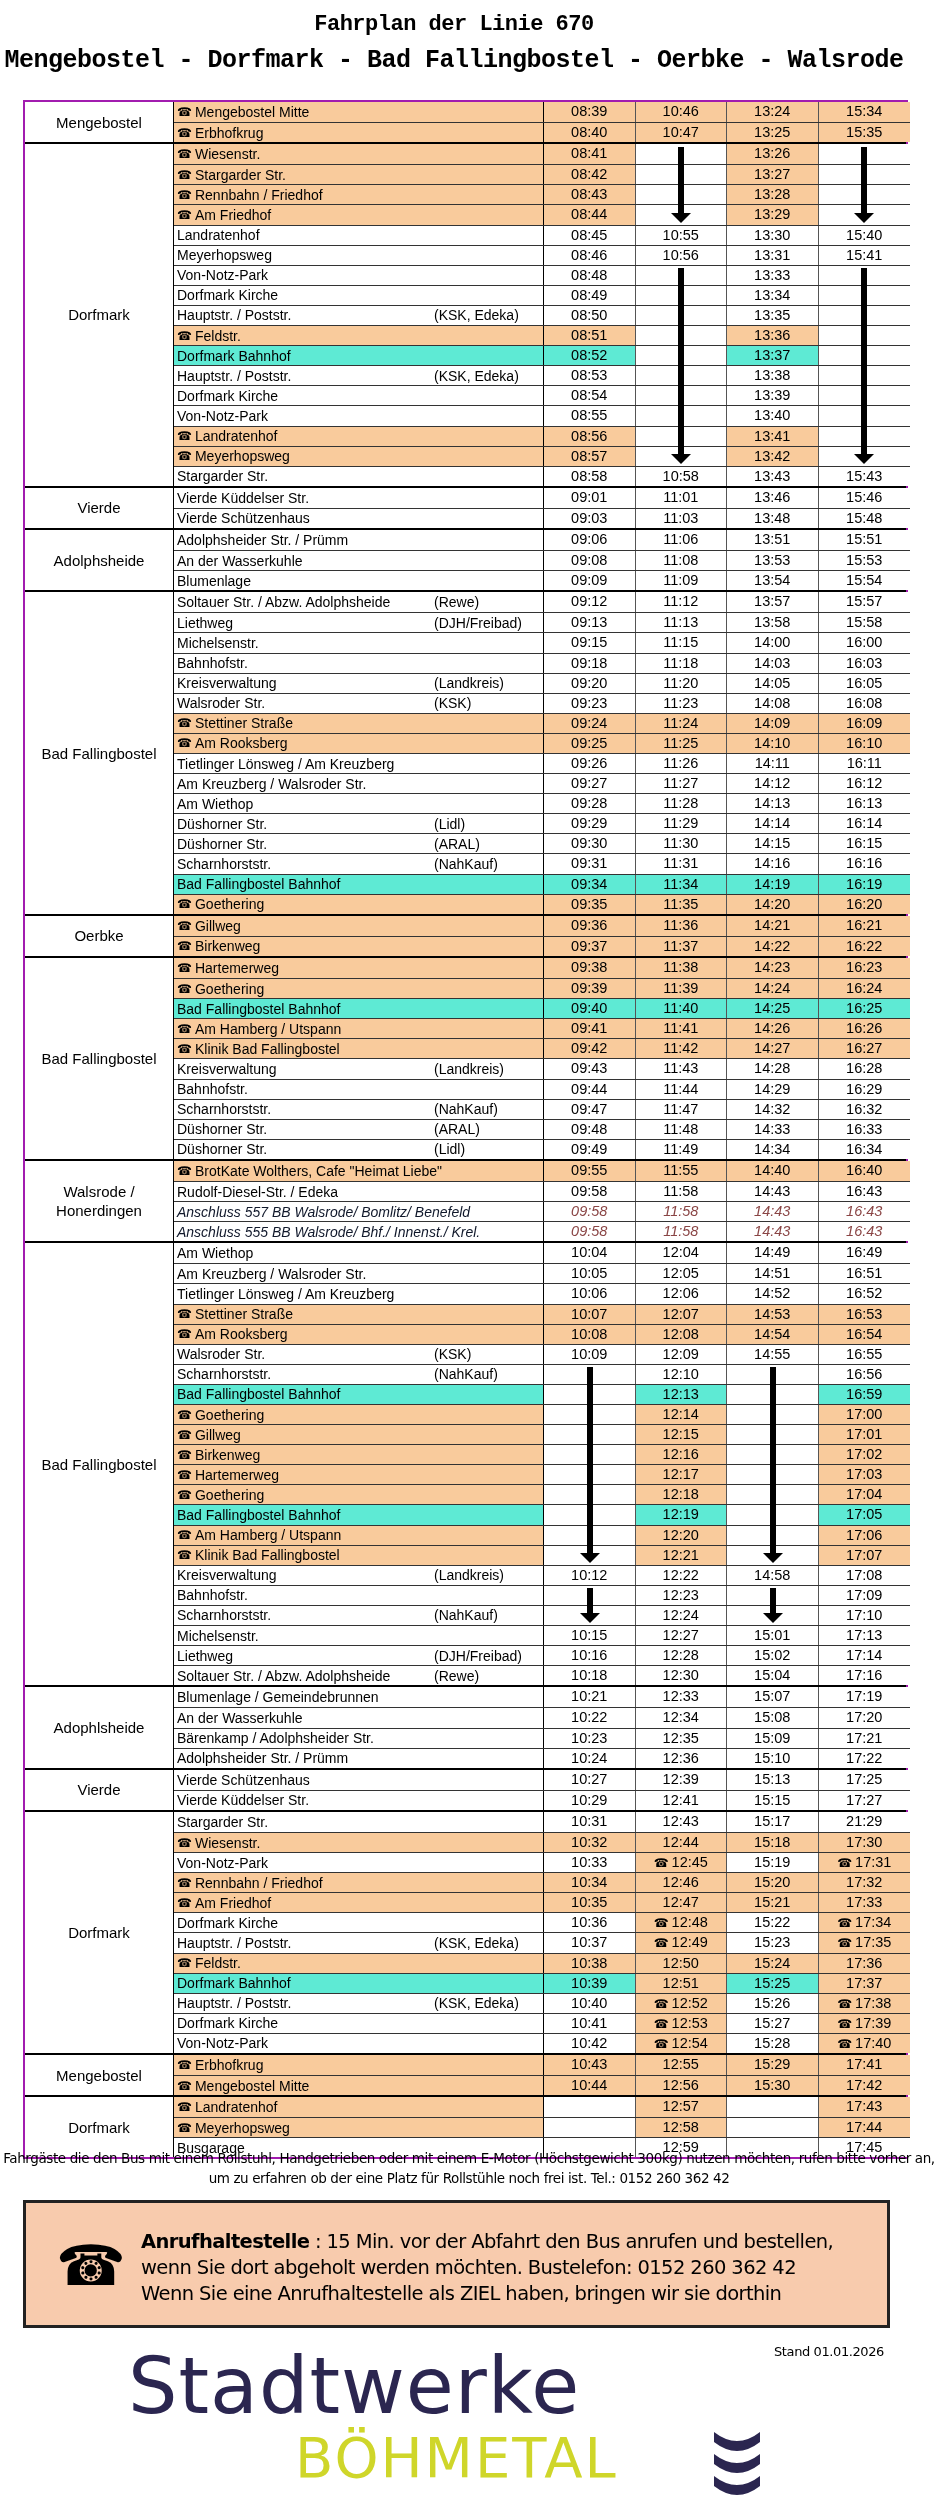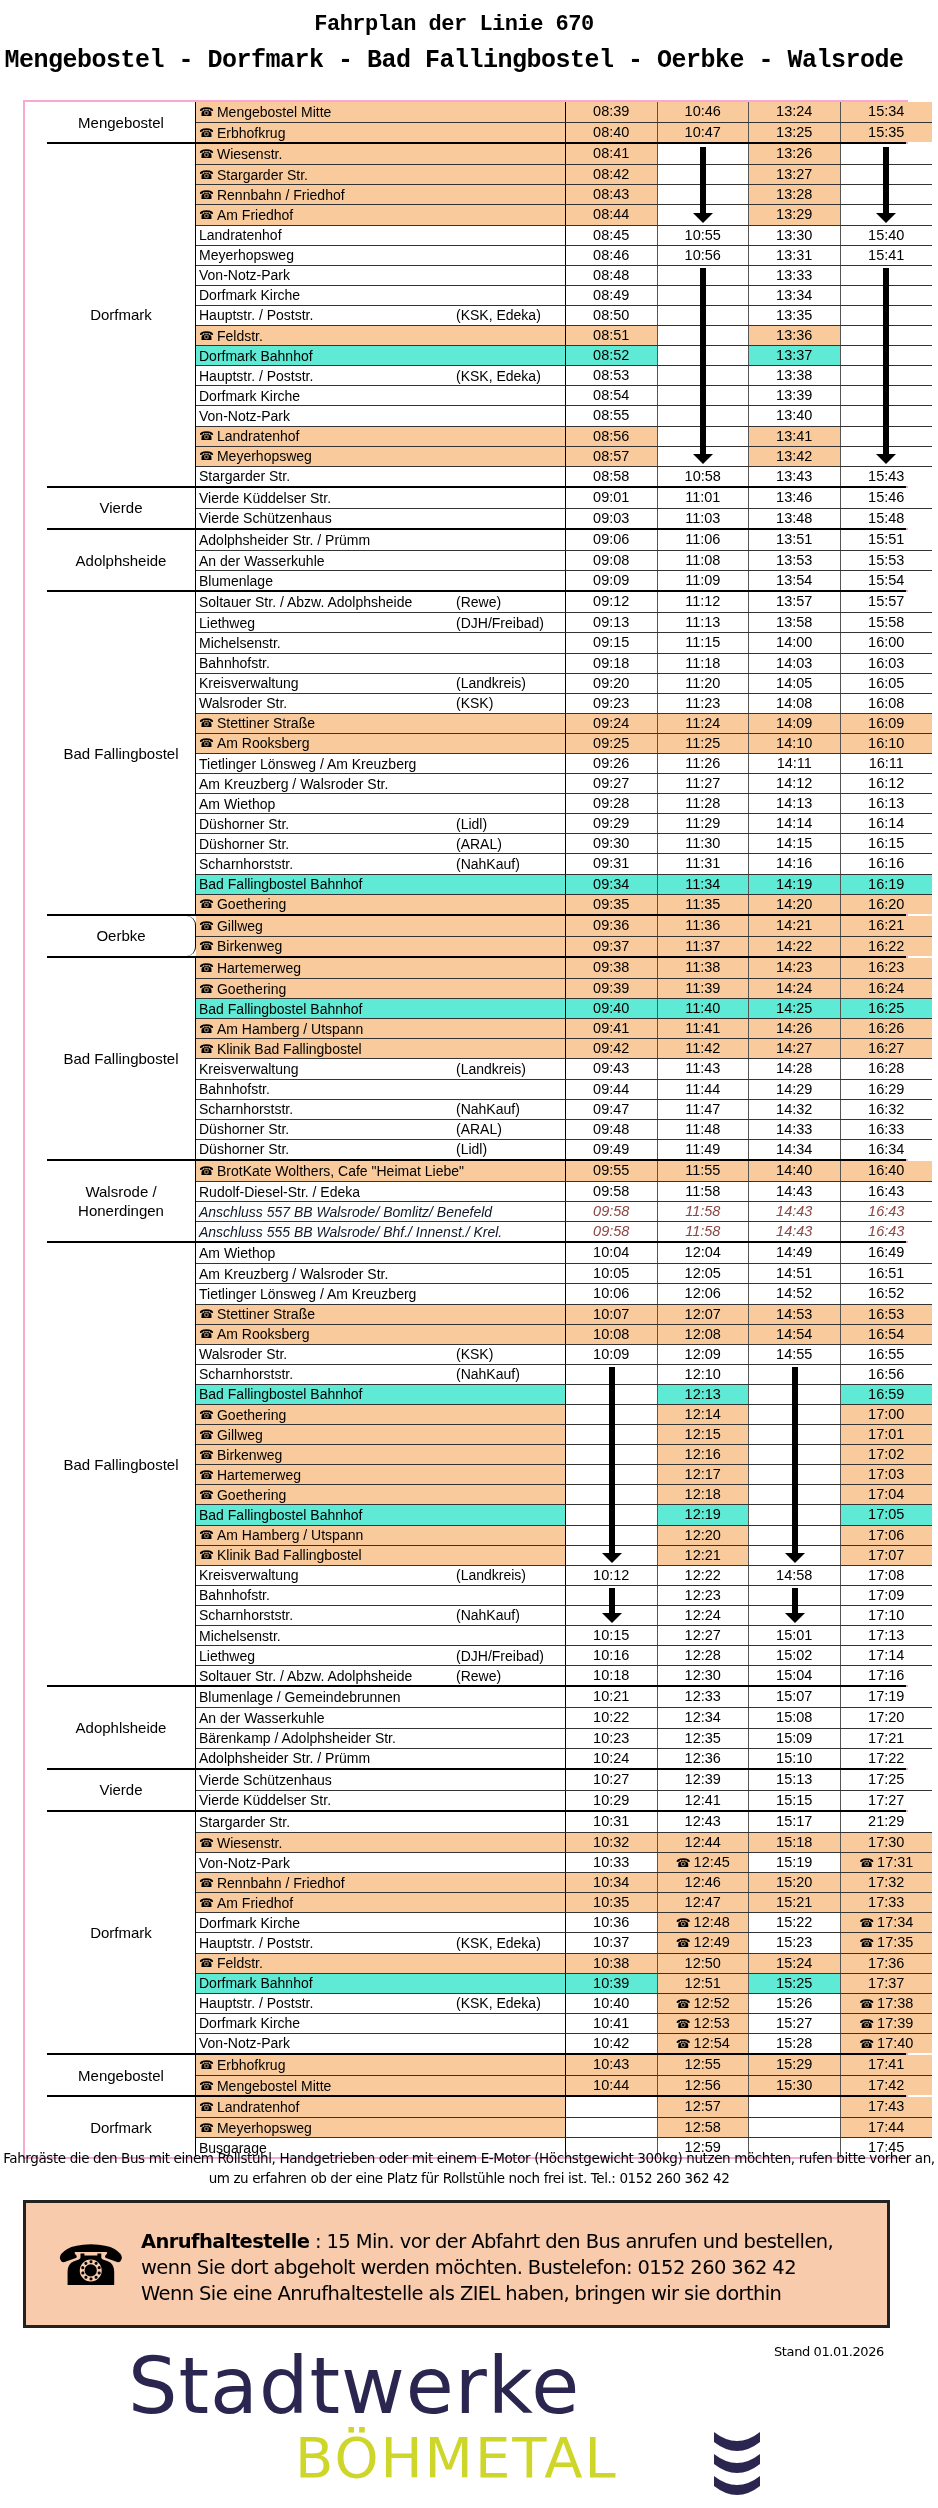--- a/index.html
+++ b/index.html
@@ -1,20 +1,20 @@
 <!DOCTYPE html>
 <html><head>
 <meta charset="utf-8">
 <style>
   html,body{margin:0;padding:0;background:#fff;}
   body{width:938px;height:2508px;position:relative;overflow:hidden;font-family:"Liberation Sans",sans-serif;color:#000;}
   .title{position:absolute;left:0;width:908px;text-align:center;font-family:Liberation Mono, monospace;font-weight:bold;letter-spacing:-0.5px;}
   .t1{top:12px;font-size:22px;}
   .t2{top:46px;font-size:25px;}
-  #tbl{position:absolute;left:23px;top:100px;width:885px;border:2px solid #f9a8d4;box-sizing:border-box;padding-left:22px;}
+  #tbl{position:absolute;left:23px;top:100px;width:885px;border:2px solid #a21caf;box-sizing:border-box;}
   .group{display:flex;border-top:2px solid #000;}
   .group:first-child{border-top:none;}
   .gname{width:148px;flex:none;border-right:1px solid #000;display:flex;align-items:center;justify-content:center;text-align:center;font-size:15px;line-height:19px;background:#fff;}
   .grows{flex:1;position:relative;}
   .row{display:flex;height:20.1px;border-top:1px solid #333;box-sizing:border-box;}
   .row:first-child{border-top:none;}
   .stop{width:370px;flex:none;display:flex;align-items:center;padding-left:3px;box-sizing:border-box;font-size:14px;border-right:1px solid #000;white-space:nowrap;position:relative;}
   .stop .note{position:absolute;left:260px;}
   .cell{width:91.5px;flex:none;text-align:center;font-size:14.5px;line-height:19px;border-right:1px solid #555;box-sizing:border-box;}
   .cell:last-child{border-right:none;}
@@ -447,21 +447,21 @@
             <span>Goethering</span>
           </div>
           <div class="cell o"><span>09:35</span></div>
           <div class="cell o"><span>11:35</span></div>
           <div class="cell o"><span>14:20</span></div>
           <div class="cell o"><span>16:20</span></div>
         </div>
       </div>
     </div>
     <div class="group">
-      <div class="gname" style="white-space: pre-line; border-radius: 9px;">Oerbke</div>
+      <div class="gname" style="white-space: pre-line;">Oerbke</div>
       <div class="grows">
         <div class="row">
           <div class="stop o">
             <span class="ph">☎</span>
             <span>Gillweg</span>
           </div>
           <div class="cell o"><span>09:36</span></div>
           <div class="cell o"><span>11:36</span></div>
           <div class="cell o"><span>14:21</span></div>
           <div class="cell o"><span>16:21</span></div>

